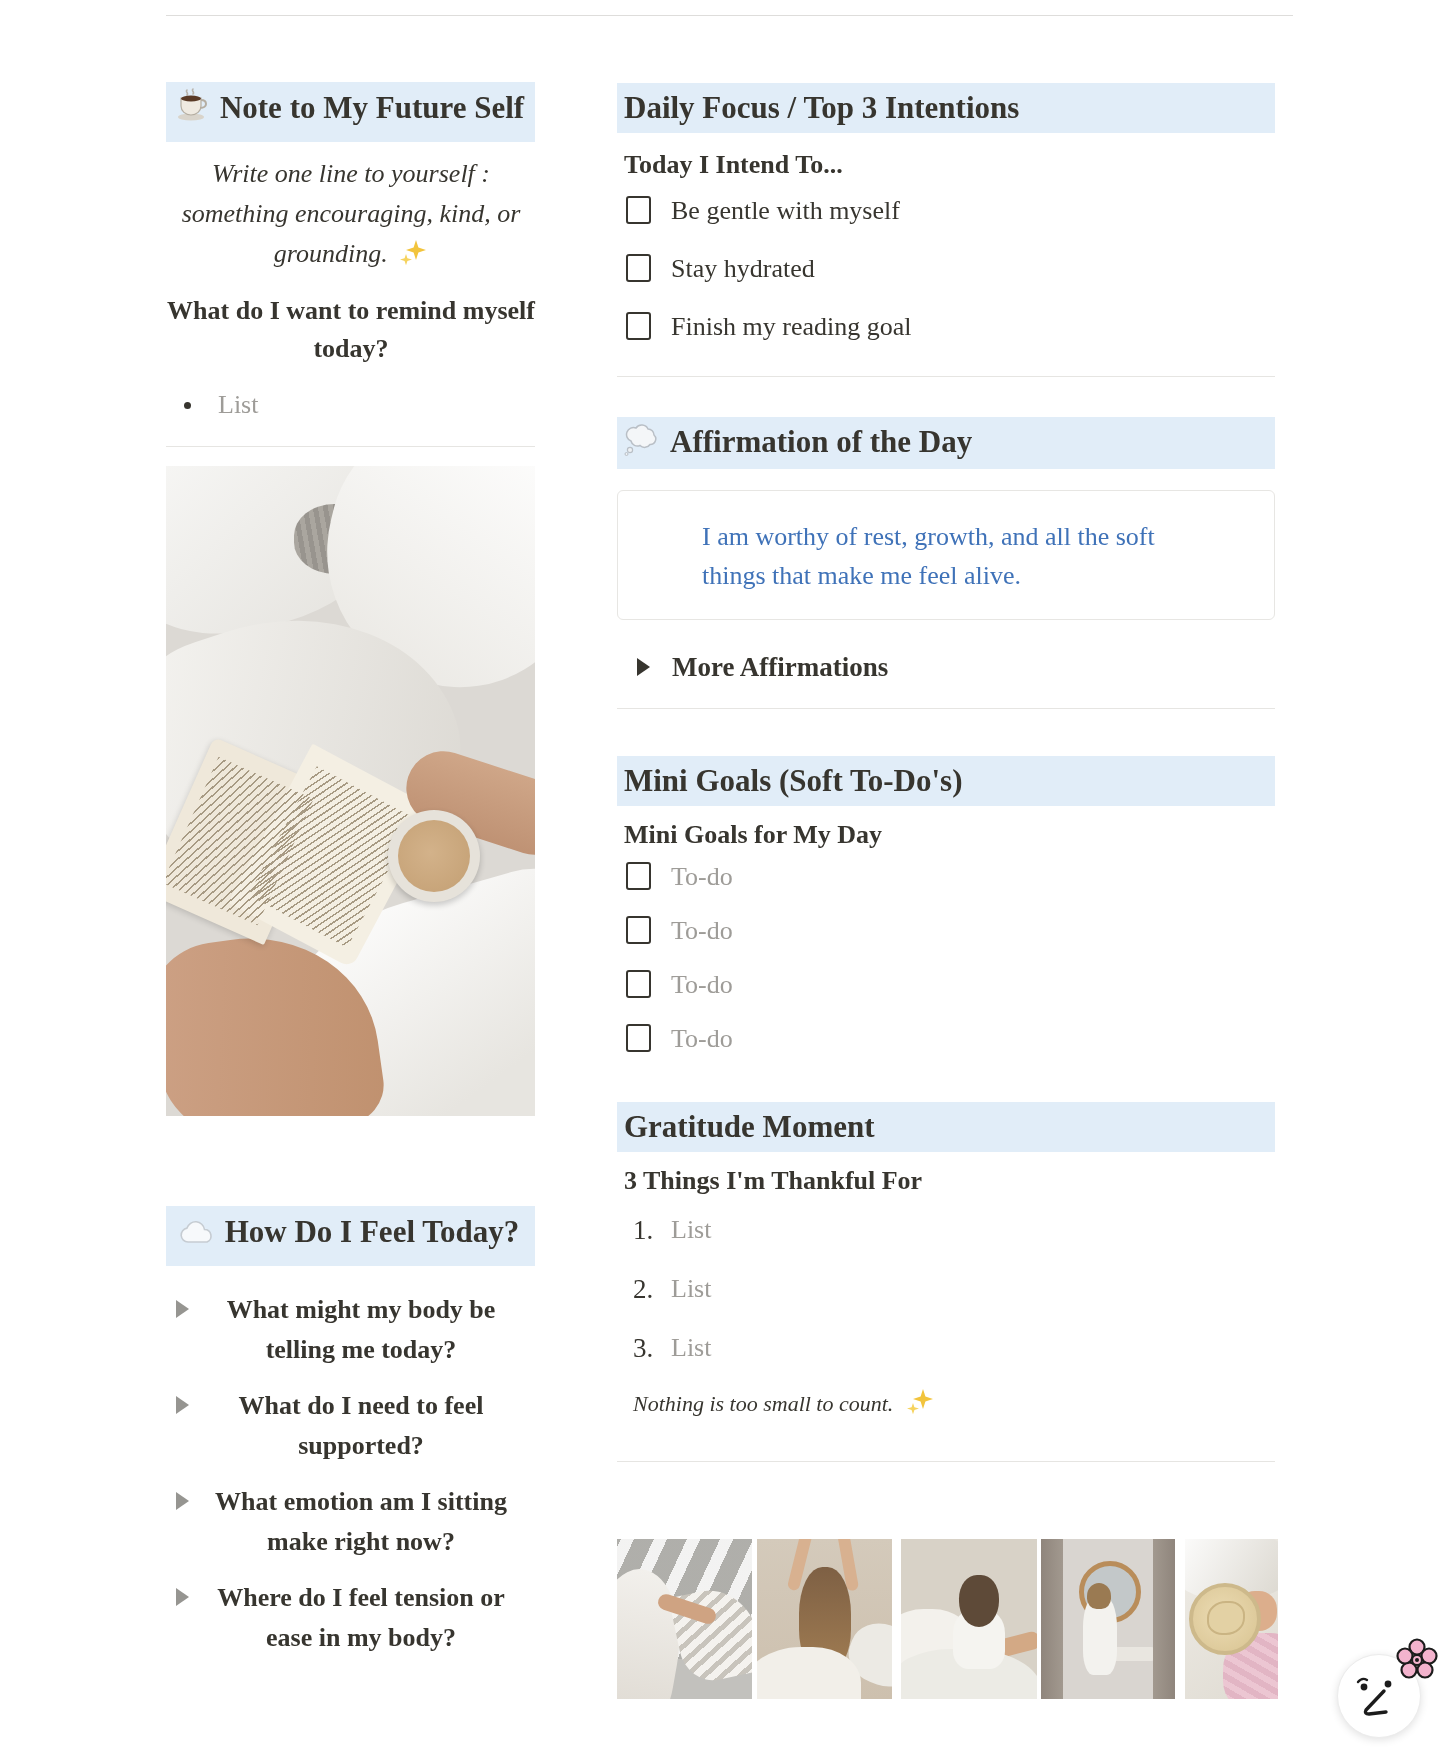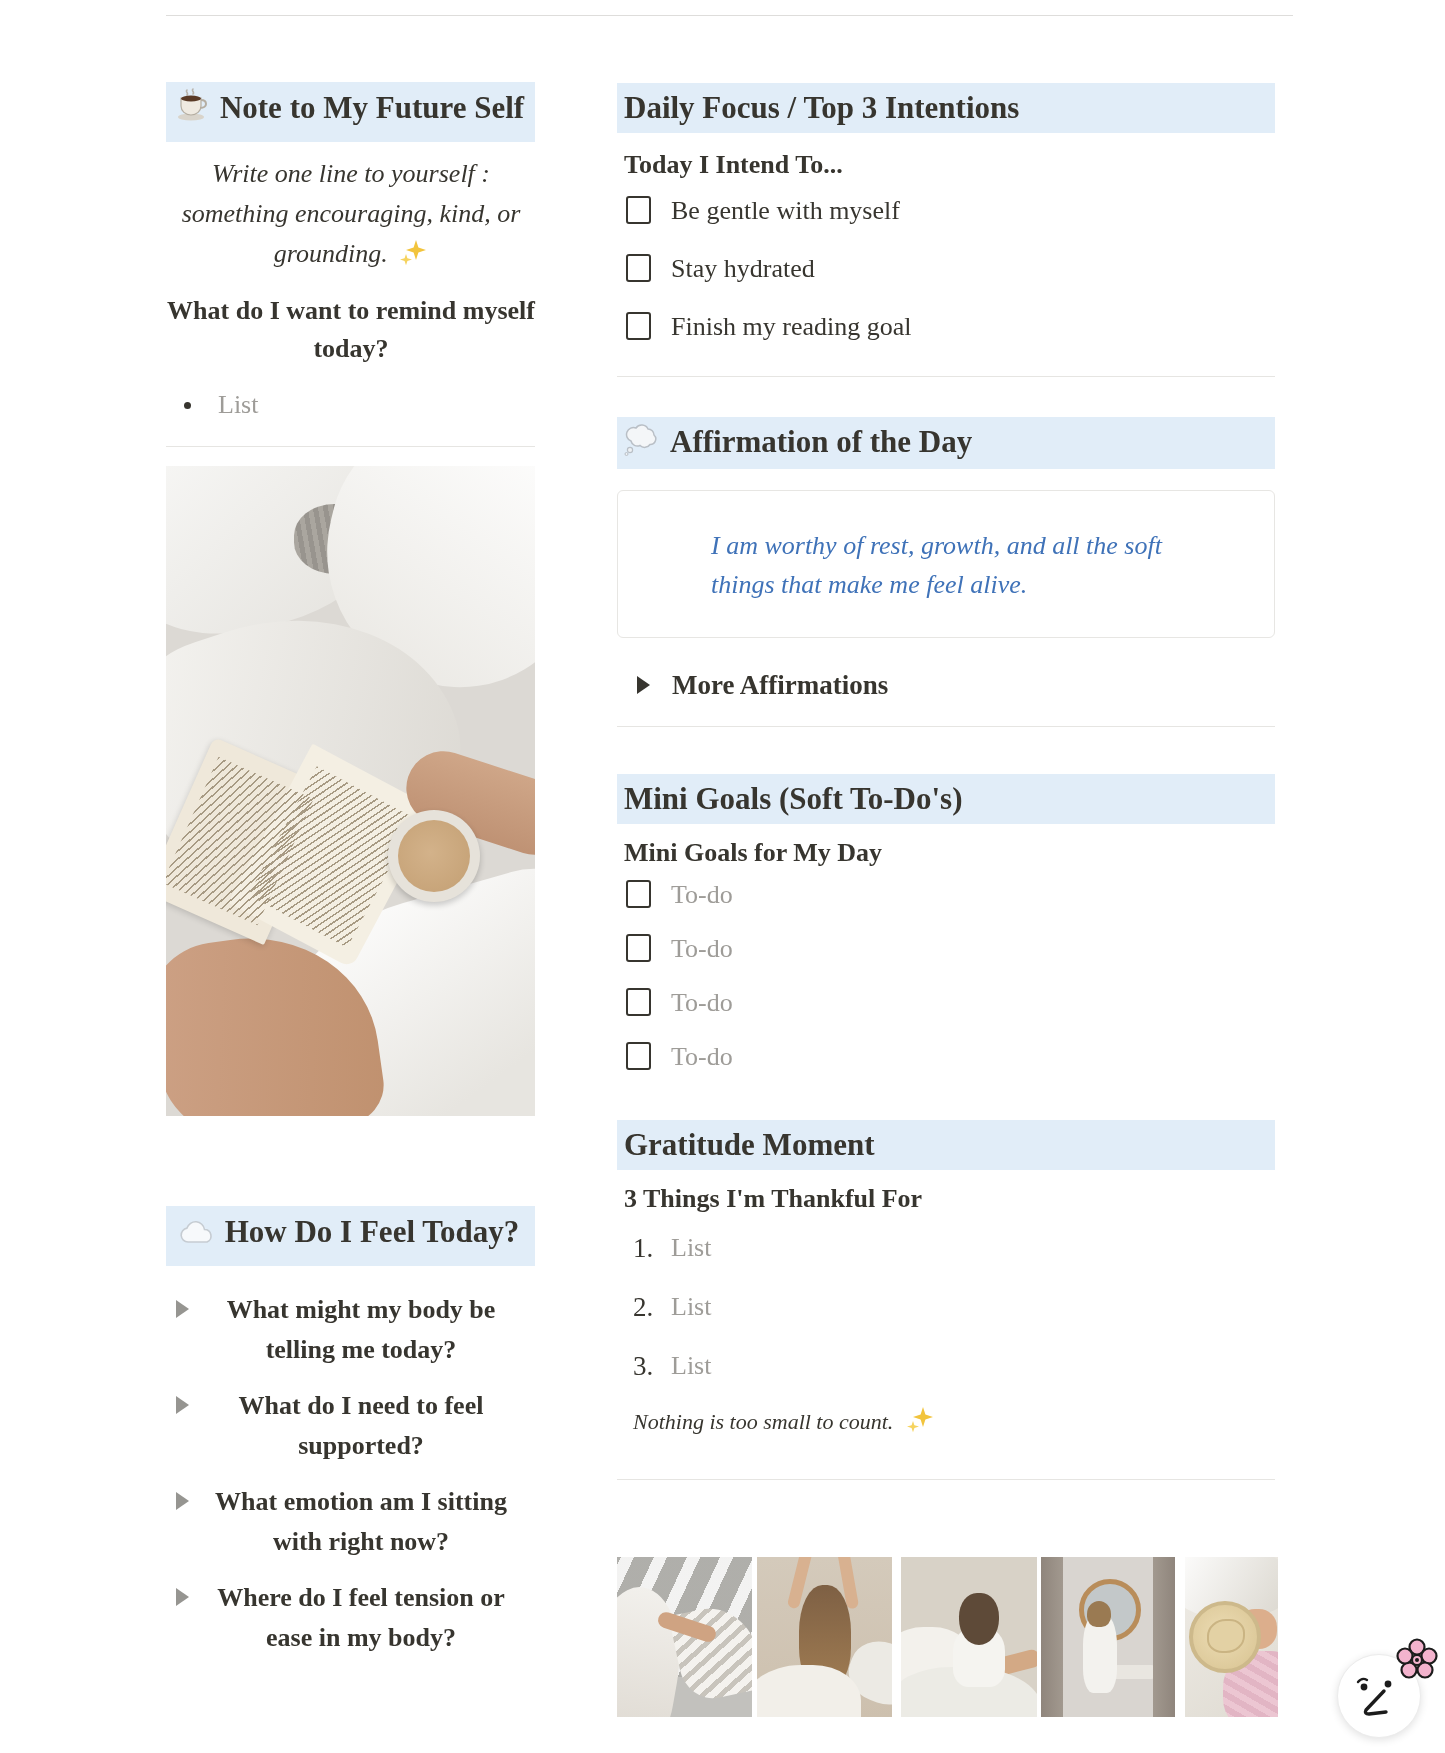--- a/index.html
+++ b/index.html
@@ -50,21 +50,21 @@
   .toggle-text{font-weight:bold;font-size:26px;line-height:40px;max-width:300px;}
 
   .check-row{display:flex;align-items:flex-start;height:42px;margin:16px 0 0 9px;cursor:pointer;}
   .checkbox{width:25px;height:28px;border:2.5px solid #37352f;border-radius:3px;box-sizing:border-box;
             margin-right:20px;flex:none;background:#fff;}
   .check-label{font-size:26px;}
   .todo-row{margin-top:12px;}
 
   .quote-box{margin-top:21px;border:1px solid #e7e6e3;border-radius:6px;background:#fff;
              padding:26px 40px 24px 84px;box-sizing:border-box;}
-  .quote-text{font-style:italic;font-size:26px;line-height:39px;color:#3f72b8;margin:9px;max-width:500px;}
+  .quote-text{font-size:26px;line-height:39px;color:#3f72b8;margin:0;max-width:500px;}
   .more-row{display:flex;margin:30px 0 0 20px;align-items:flex-start;cursor:pointer;}
   .more-row .toggle-text{max-width:none;font-size:27px;line-height:34px;}
   .more-row .tri{margin-top:8px;}
 
   .ol-list{margin-top:14px;}
   .ol-row{display:flex;align-items:center;height:40px;margin:0 0 19px 16px;}
   .ol-num{font-size:27px;width:28px;flex:none;margin-right:10px;}
   .italic-note{font-style:italic;font-size:22px;line-height:34px;margin:14px 0 0 16px;}
   .divider-b{margin-top:36px;}
 
@@ -174,21 +174,21 @@
       <div class="toggle-item">
         <span class="tri"></span>
         <span class="toggle-text">What might my body be telling me today?</span>
       </div>
       <div class="toggle-item">
         <span class="tri"></span>
         <span class="toggle-text">What do I need to feel supported?</span>
       </div>
       <div class="toggle-item">
         <span class="tri"></span>
-        <span class="toggle-text">What emotion am I sitting with right now?</span>
+        <span class="toggle-text">What emotion am I sitting make right now?</span>
       </div>
       <div class="toggle-item">
         <span class="tri"></span>
         <span class="toggle-text">Where do I feel tension or ease in my body?</span>
       </div>
     </div>
   </div>
 
   <div class="col col-right">
 

